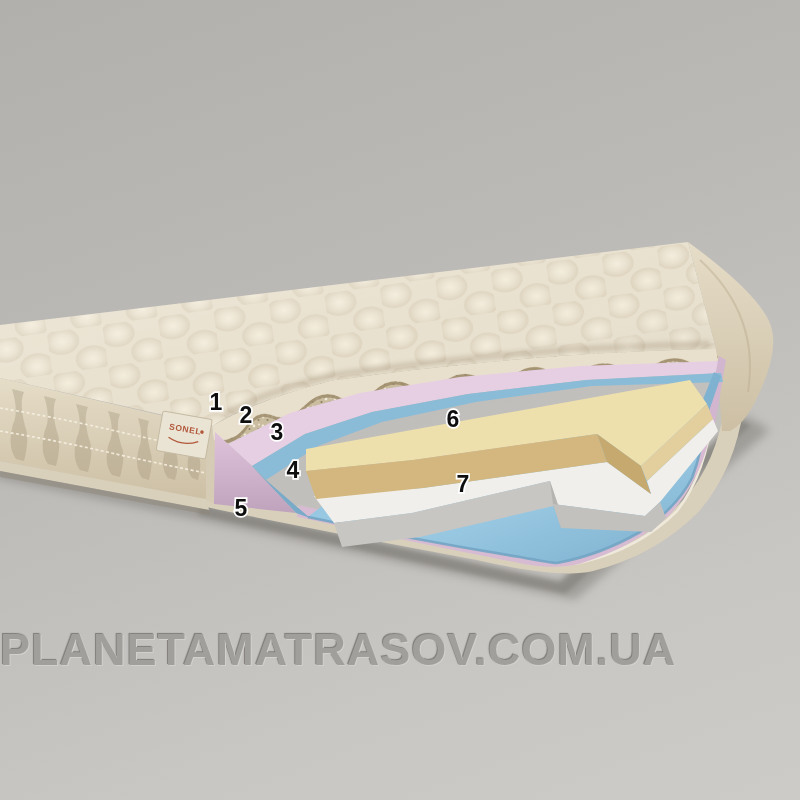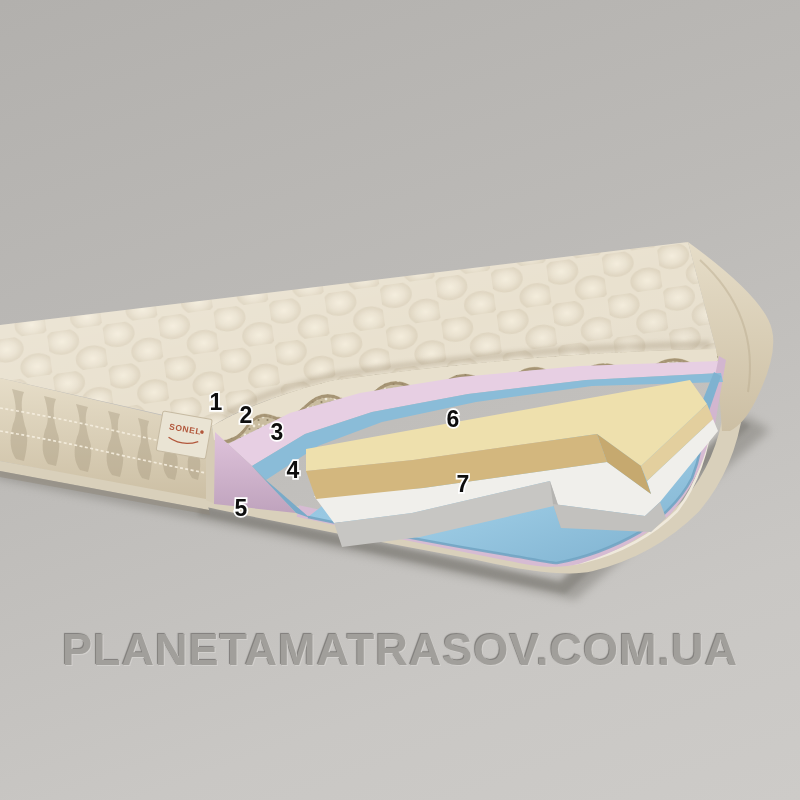--- a/index.html
+++ b/index.html
@@ -2,21 +2,21 @@
 <html><head>
 <meta charset="utf-8">
 <style>
   html,body{margin:0;padding:0;background:#c4c2bf;font-family:"Liberation Sans",sans-serif;}
   .scene{position:relative;width:800px;height:800px;overflow:hidden;
          background:linear-gradient(160deg,#b2b0ad 0%,#bcbab7 40%,#c9c7c4 78%,#cdcbc8 100%);}
   svg{position:absolute;left:0;top:0;}
   .callout{font:bold 23px "Liberation Sans",sans-serif;fill:#0e0e0e;stroke:#ffffff;stroke-width:3.4px;
            paint-order:stroke;text-anchor:middle;}
   .tag-text{font:bold 8.5px "Liberation Sans",sans-serif;fill:#b2573b;letter-spacing:.6px;text-anchor:middle;}
-  .watermark{position:absolute;left:0;right:0;top:624px;text-align:center;
+  .watermark{position:absolute;left:0;right:0;top:624px;
              font:bold 45px "Liberation Sans",sans-serif;letter-spacing:1px;
              color:#a19f9b;
              text-shadow:1px 1px 0 #d2d0cd,-1px -1px 1px #7e7c79,0 0 2px #c9c7c4;
              user-select:none;}
 </style>
 </head>
 <body>
 
 <div class="scene">
 

